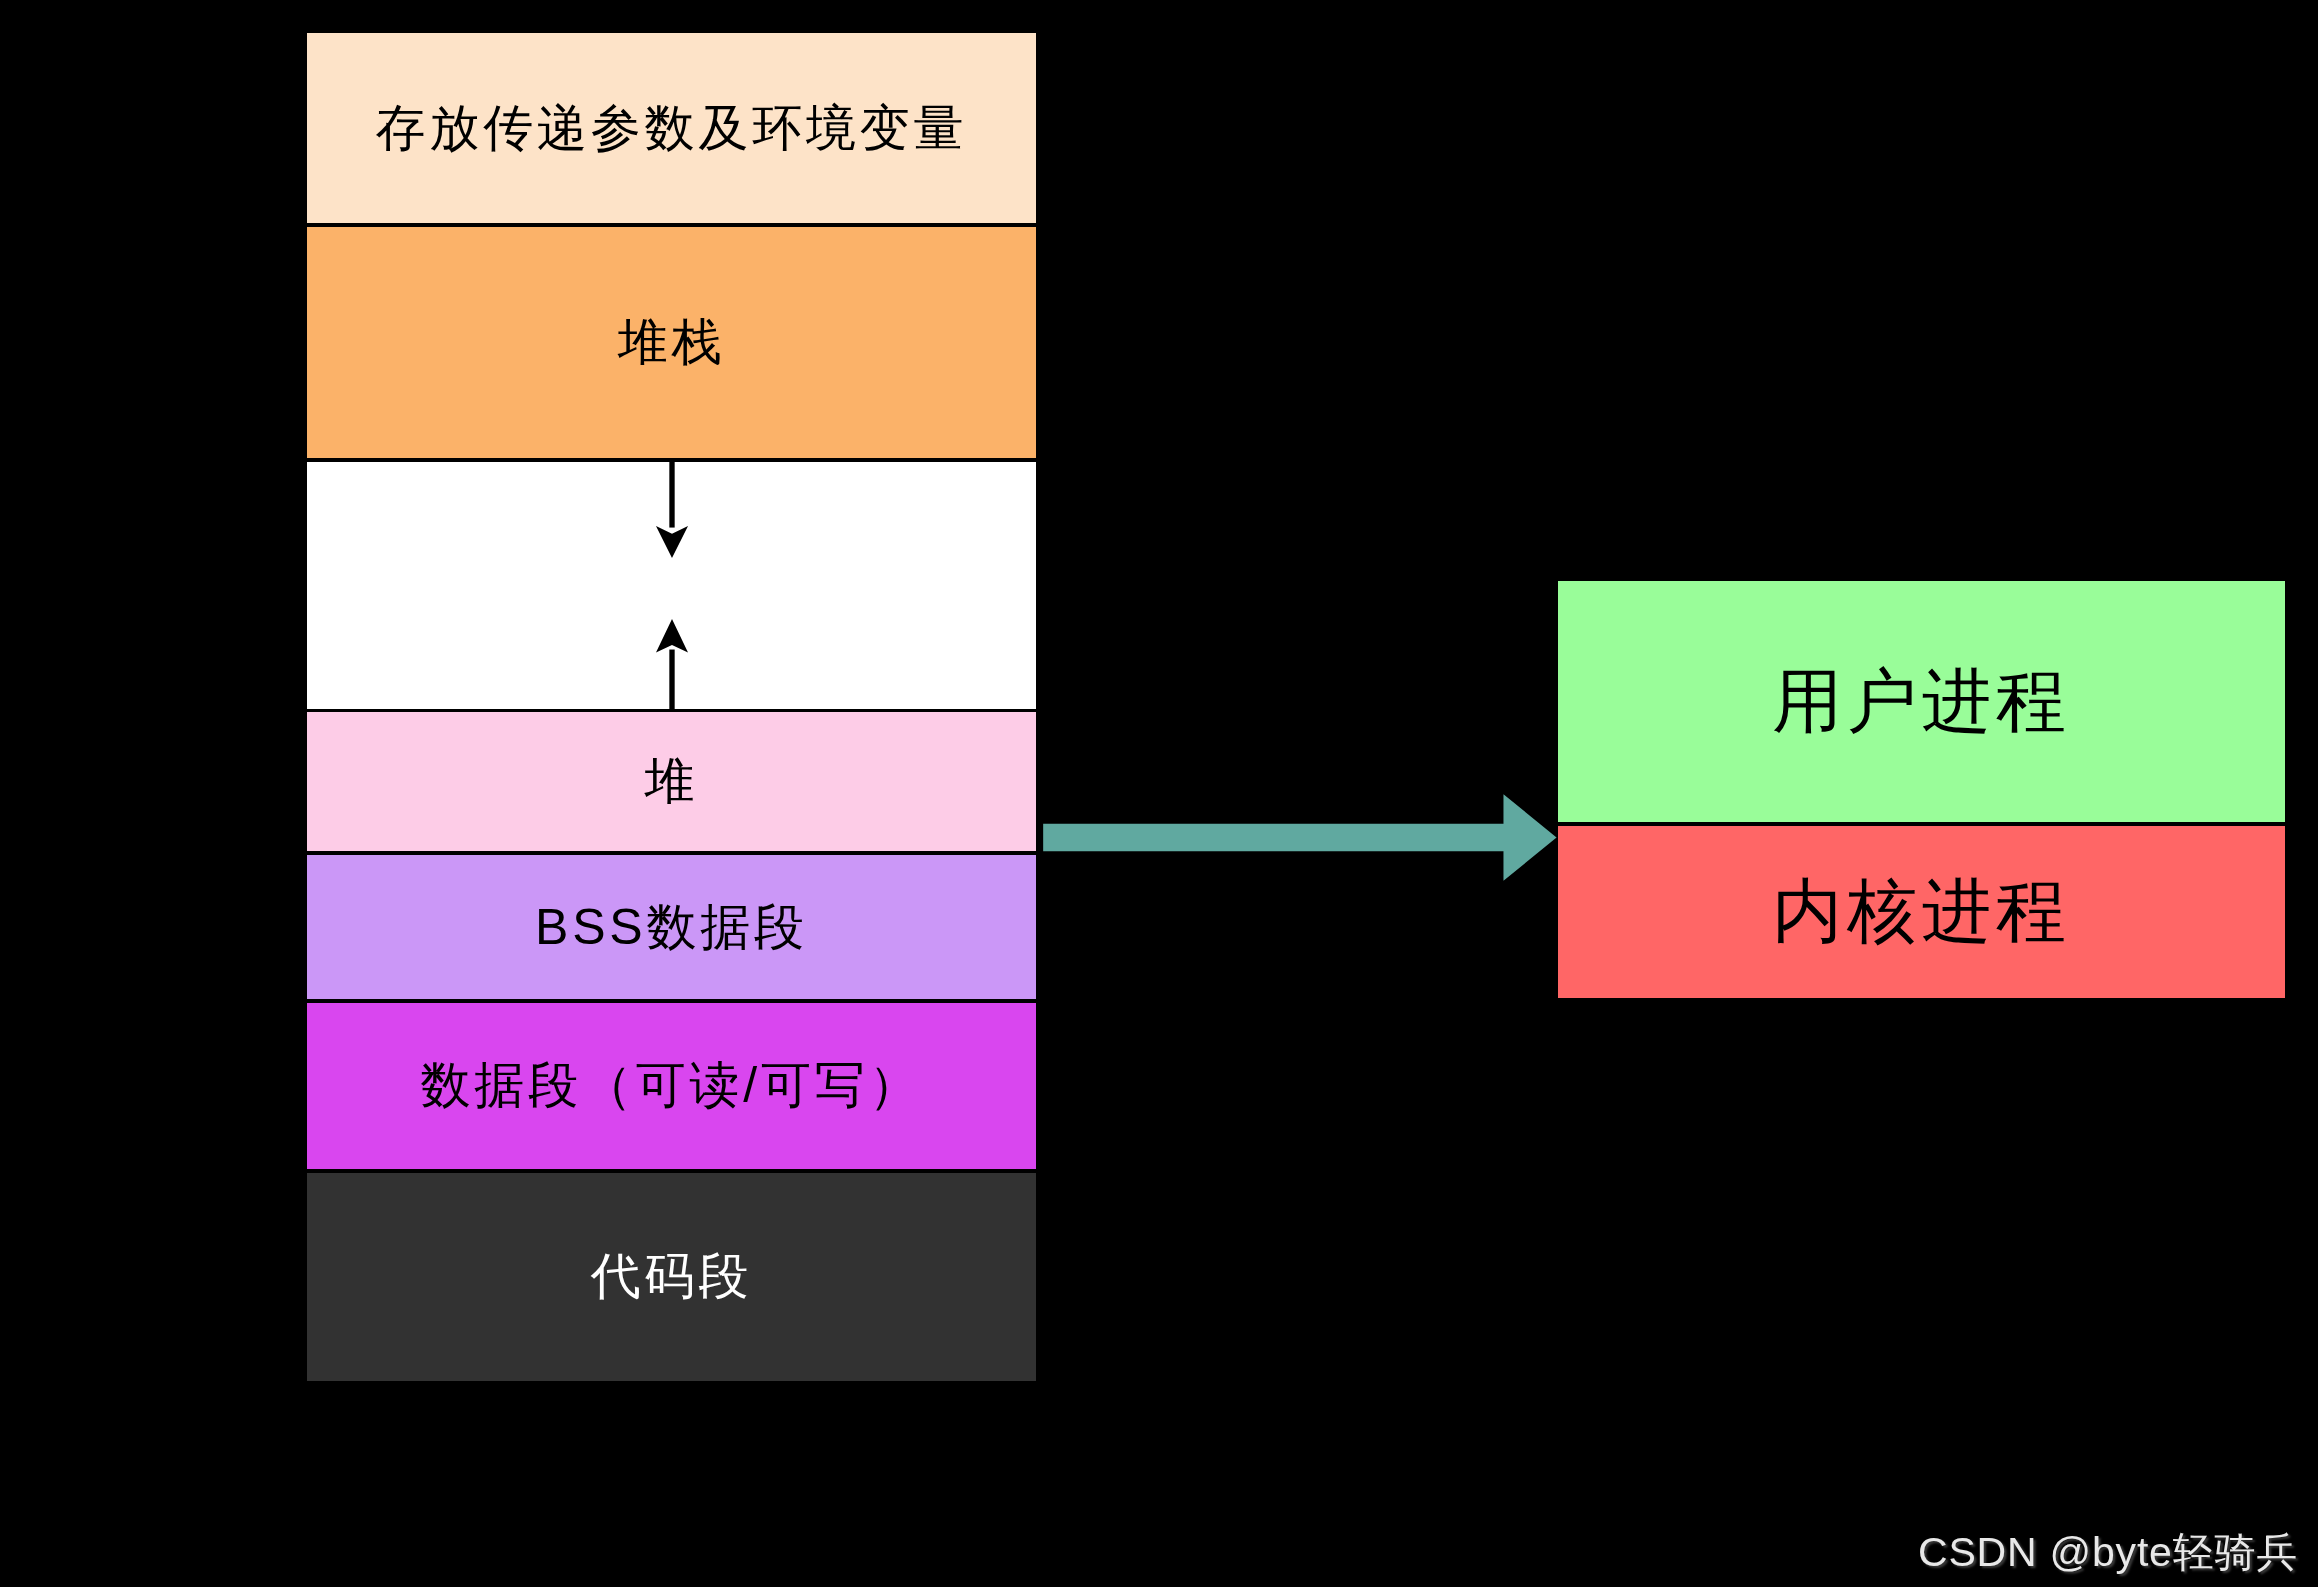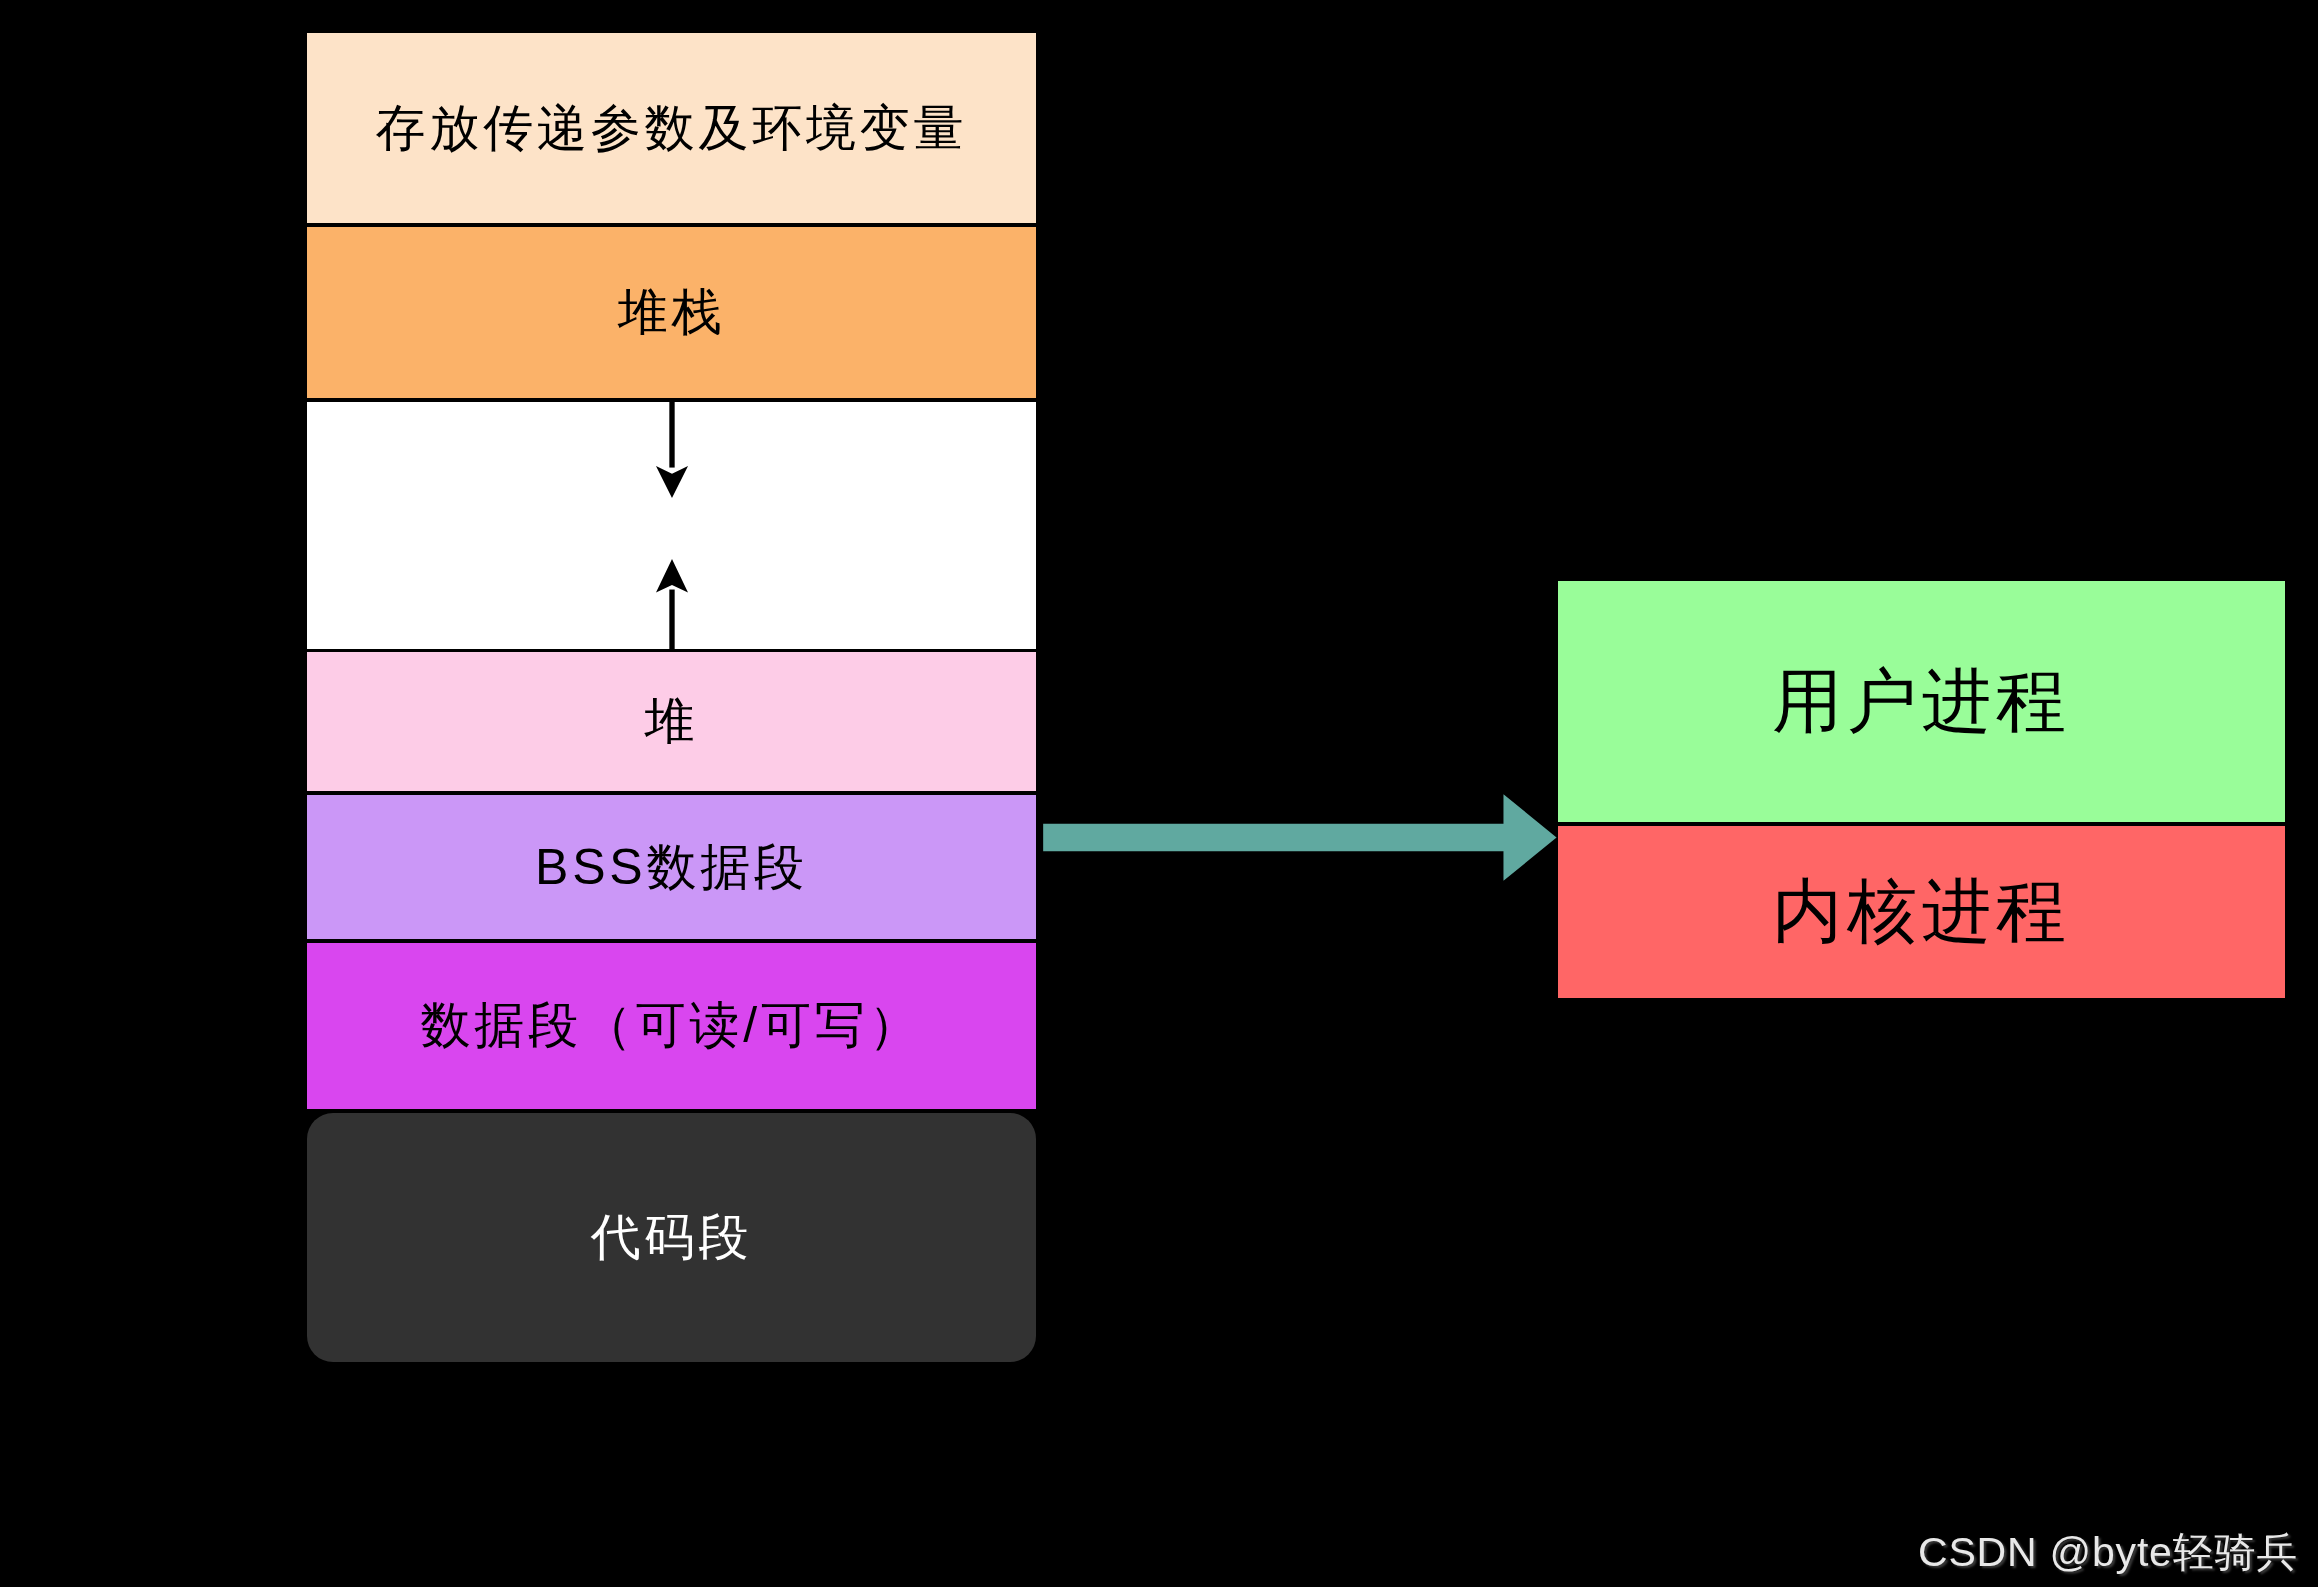--- a/index.html
+++ b/index.html
@@ -29,27 +29,27 @@
     display: flex;
     align-items: center;
     justify-content: center;
     font-size: 50px;
     letter-spacing: 3.8px;
     color: #000;
     box-sizing: border-box;
     position: relative;
   }
   .seg-params   { height: 190px; }
-  .seg-stack    { height: 171px; }
+  .seg-stack    { height: 231px; }
   .seg-free     { height: 247px; }
   .seg-heap     { height: 139px; }
   .seg-bss      { height: 144px; }
   .seg-data-rw  { height: 166px; }
   .seg-data     { height: 139px; }
-  .seg-code     { height: 249px; border-radius: 26px; }
+  .seg-code     { height: 208px; }
   .growth-arrows {
     position: absolute;
     left: 50%;
     top: 0;
     transform: translateX(-50%);
     display: block;
   }
   
   .flow-arrow {
     position: absolute;

